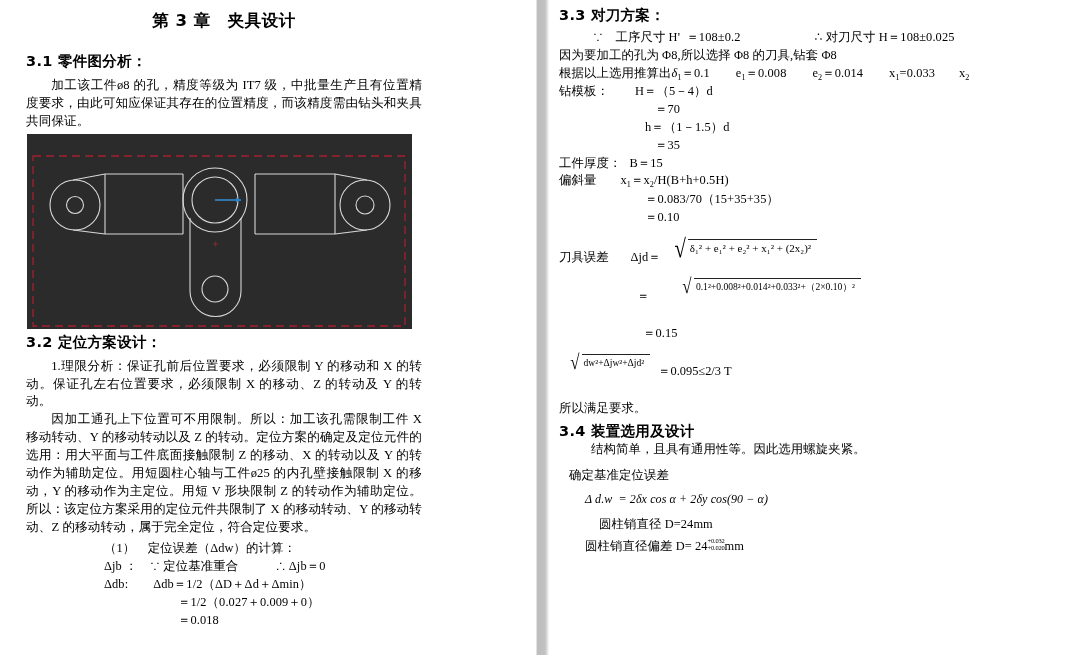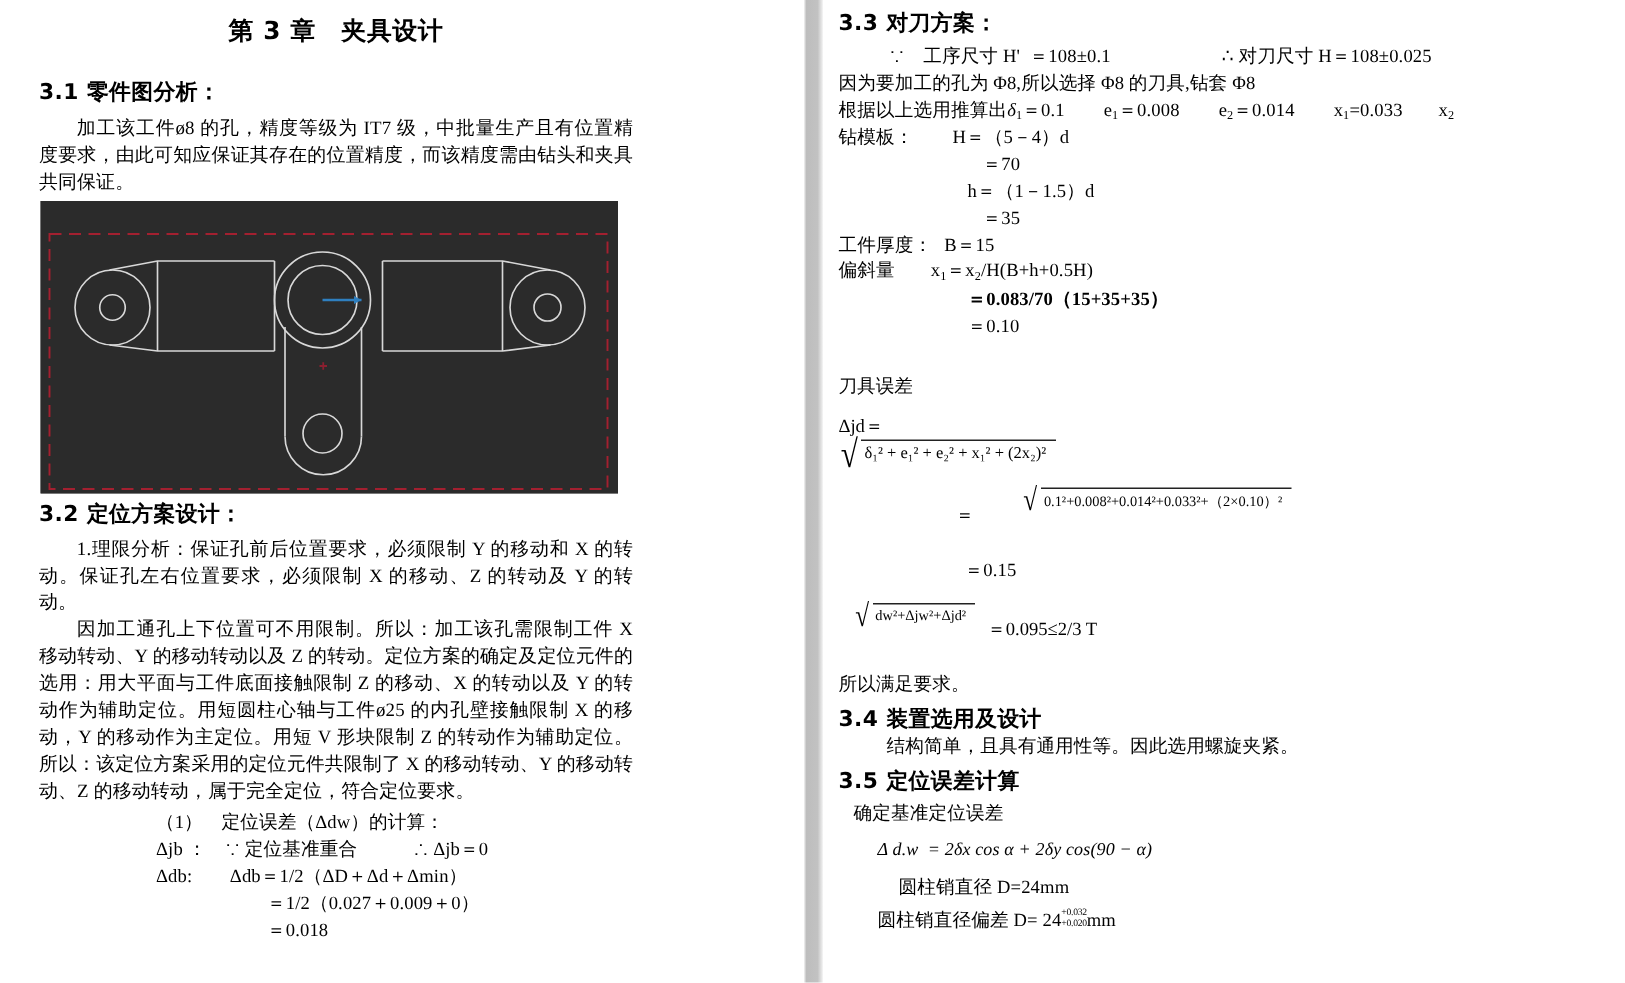--- a/index.html
+++ b/index.html
@@ -201,41 +201,41 @@
 
 <div class="gutter"></div>
 
 <div class="page page-right">
   <div class="col-inner-right">
 
     <h2 class="sec" style="margin-left:-68px;">3.3 对刀方案：</h2>
 
     <div class="spacer-4"></div>
 
-    <p class="ln" style="margin-left:-68px; padding-left:34px;"><span>∵　工序尺寸 H'  ＝108±0.1</span><span style="display:inline-block;width:74px;"></span><span>∴ 对刀尺寸 H＝108±0.025</span></p>
+    <p class="ln" style="margin-left:-68px; padding-left:34px;"><span>∵　工序尺寸 H'  ＝108±0.2</span><span style="display:inline-block;width:74px;"></span><span>∴ 对刀尺寸 H＝108±0.025</span></p>
 
     <p class="ln" style="margin-left:-68px;">因为要加工的孔为 Φ8,所以选择 Φ8 的刀具,钻套 Φ8</p>
 
     <p class="ln-wrap" style="margin-left:-68px;"><span>根据以上选用推算出</span><span class="ital">δ</span><span class="sub">1</span><span>＝0.1</span><span style="display:inline-block;width:26px;"></span><span>e</span><span class="sub">1</span><span>＝0.008</span><span style="display:inline-block;width:26px;"></span><span>e</span><span class="sub">2</span><span>＝0.014</span><span style="display:inline-block;width:26px;"></span><span>x</span><span class="sub">1</span><span>=0.033</span><span style="display:inline-block;width:24px;"></span><span>x</span><span class="sub">2</span></p>
 
 
     <p class="ln" style="margin-left:-68px;"><span>钻模板：</span><span style="display:inline-block;width:26px;"></span><span>H＝（5－4）d</span></p>
     <p class="ln" style="margin-left:-68px; padding-left:96px;">＝70</p>
     <p class="ln" style="margin-left:-68px; padding-left:86px;">h＝（1－1.5）d</p>
     <p class="ln" style="margin-left:-68px; padding-left:96px;">＝35</p>
 
     <p class="ln" style="margin-left:-68px;"><span>工件厚度：</span><span style="display:inline-block;width:8px;"></span><span>B＝15</span></p>
 
     <p class="ln" style="margin-left:-68px;"><span>偏斜量</span><span style="display:inline-block;width:24px;"></span><span>x</span><span class="sub">1</span><span>＝x</span><span class="sub">2</span><span>/H(B+h+0.5H)</span></p>
-    <p class="ln" style="margin-left:-68px; padding-left:86px;font-weight:bold;">＝0.083/70（15+35+35）</p>
+    <p class="ln" style="margin-left:-68px; padding-left:86px;">＝0.083/70（15+35+35）</p>
     <p class="ln" style="margin-left:-68px; padding-left:86px;">＝0.10</p>
 
     <div class="spacer-12"></div>
 
-    <div class="eq-row" style="margin-left:-68px;flex-direction:column;">
+    <div class="eq-row" style="margin-left:-68px;">
       <span style="padding-top:10px;">刀具误差</span>
       <span style="display:inline-block;width:22px;"></span>
       <span style="padding-top:10px;">Δjd＝</span>
       <span style="display:inline-block;width:12px;"></span>
       <span class="radical">
         <span class="sign">√</span>
         <span class="bar">δ₁² + e₁² + e₂² + x₁² + (2x₂)²</span>
       </span>
     </div>
 
@@ -269,21 +269,20 @@
 
     <p class="ln" style="margin-left:-68px;">所以满足要求。</p>
 
     <div class="spacer-4"></div>
 
     <h2 class="sec" style="margin-left:-68px;">3.4 装置选用及设计</h2>
     <p class="ln" style="margin-left:-68px; padding-left:32px;">结构简单，且具有通用性等。因此选用螺旋夹紧。</p>
 
     <div class="spacer-4"></div>
 
-    <h2 class="sec" style="margin-left:-68px;">3.5 定位误差计算</h2>
     <div class="spacer-4"></div>
     <p class="ln" style="margin-left:-68px; padding-left:10px;">确定基准定位误差</p>
 
     <div class="spacer-6"></div>
     <p class="ln ital" style="margin-left:-68px; padding-left:26px; font-size:12px;">Δ d.w  = 2δx cos α + 2δy cos(90 − α)</p>
 
     <div class="spacer-8"></div>
     <p class="ln" style="margin-left:-68px; padding-left:40px;">圆柱销直径 D=24mm</p>
 
     <div class="spacer-4"></div>

